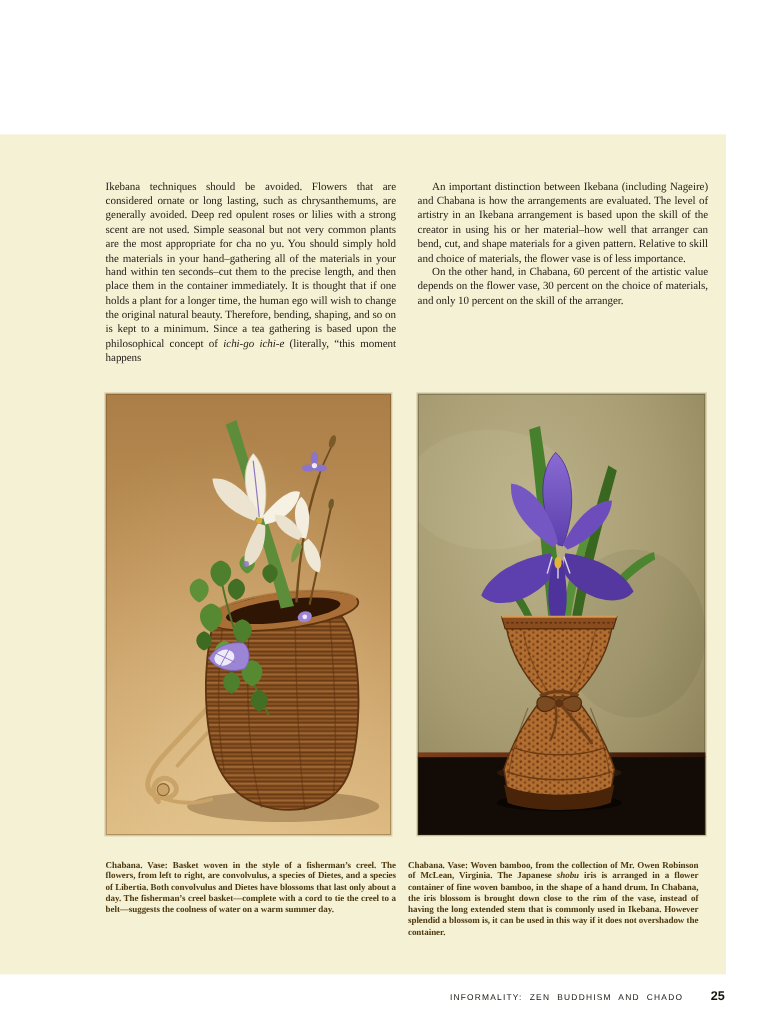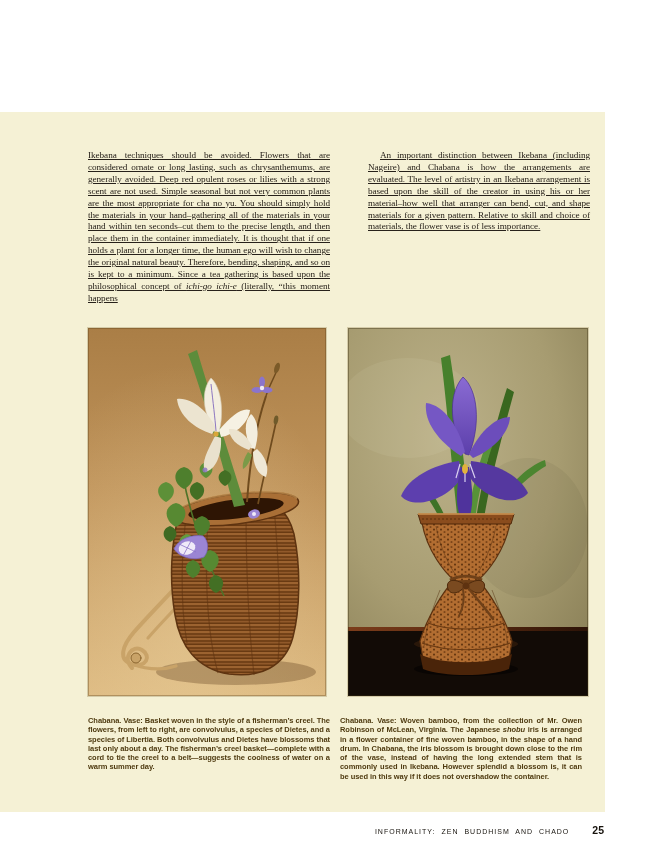--- a/index.html
+++ b/index.html
@@ -4,48 +4,49 @@
 <style>
   html,body{margin:0;padding:0;background:#ffffff;}
   .canvas{position:relative;width:653px;height:862px;background:#ffffff;overflow:hidden;
           font-family:"Liberation Sans",sans-serif;}
   .page{position:absolute;left:0;top:112px;width:605px;height:700px;background:#f5f1d5;}
   .body-col{position:absolute;top:38px;width:242px;
             font-family:"Liberation Serif",serif;font-size:9.2px;line-height:11.9px;
             color:#27211a;text-align:justify;letter-spacing:-0.05px;}
   .col-left{left:88px;}
   .col-right{left:348px;}
-  .body-col p{margin:0;text-decoration:underline;}
-  .body-col p.indent{text-indent:12px;margin-left:20px;}
+  .body-col p{margin:0;}
+  .body-col p.indent{text-indent:12px;}
   .it{font-style:italic;}
   .photo{position:absolute;top:216px;margin:0;padding:0;line-height:0;
          box-shadow:0 0 0 1px rgba(120,95,40,0.25);}
   .photo-left{left:88px;width:238px;height:368px;}
   .photo-right{left:348px;width:240px;height:368px;}
   .caption{position:absolute;top:604px;width:242px;margin:0;
            font-size:7.5px;line-height:9.3px;font-weight:bold;color:#4e3a10;
-           text-align:justify;letter-spacing:-0.05px;}
+           text-align:justify;letter-spacing:-0.05px;font-family:Liberation Serif, serif;}
   .caption-left{left:88px;}
   .caption-right{left:340px;}
   .footer{position:absolute;top:820px;left:0;width:604px;text-align:right;color:#17130d;}
   .running-head{font-size:7px;letter-spacing:1px;word-spacing:3px;}
   .page-num{font-size:10.5px;font-weight:bold;margin-left:23px;}
 </style>
 </head>
 <body>
 
 <div class="canvas">
   <div class="page">
 
     <div class="body-col col-left">
       <p><span>Ikebana techniques should be avoided. Flowers that are considered ornate or long lasting, such as chrysanthemums, are generally avoided. Deep red opulent roses or lilies with a strong scent are not used. Simple seasonal but not very common plants are the most appropriate for cha no yu. You should simply hold the materials in your hand–gathering all of the materials in your hand within ten seconds–cut them to the precise length, and then place them in the container immediately. It is thought that if one holds a plant for a longer time, the human ego will wish to change the original natural beauty. Therefore, bending, shaping, and so on is kept to a minimum. Since a tea gathering is based upon the philosophical concept of </span><span class="it">ichi-go ichi-e</span><span> (literally, “this moment happens</span></p>
     </div>
 
     <div class="body-col col-right">
       <p class="indent">An important distinction between Ikebana (including Nageire) and Chabana is how the arrangements are evaluated. The level of artistry in an Ikebana arrangement is based upon the skill of the creator in using his or her material–how well that arranger can bend, cut, and shape materials for a given pattern. Relative to skill and choice of materials, the flower vase is of less importance.</p>
+      <p class="indent">On the other hand, in Chabana, 60 percent of the artistic value depends on the flower vase, 30 percent on the choice of materials, and only 10 percent on the skill of the arranger.</p>
     </div>
 
     <figure class="photo photo-left">
       <svg viewBox="0 0 238 368" width="238" height="368">
         <defs>
           <linearGradient id="lpbg" x1="0" y1="0" x2="0" y2="1">
             <stop offset="0" stop-color="#aa7e46"></stop>
             <stop offset="0.45" stop-color="#c0945b"></stop>
             <stop offset="1" stop-color="#dcb87f"></stop>
           </linearGradient>

